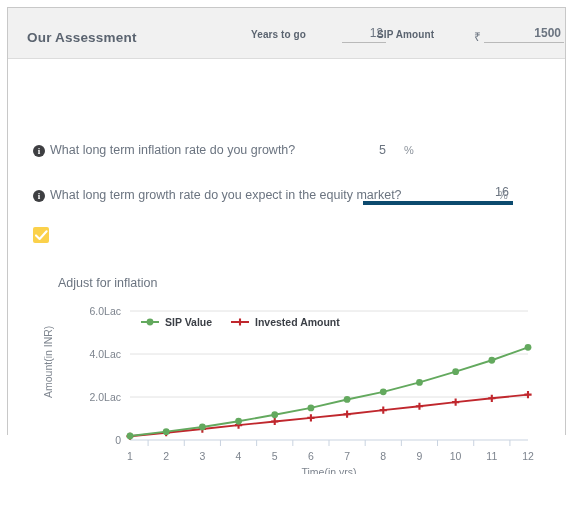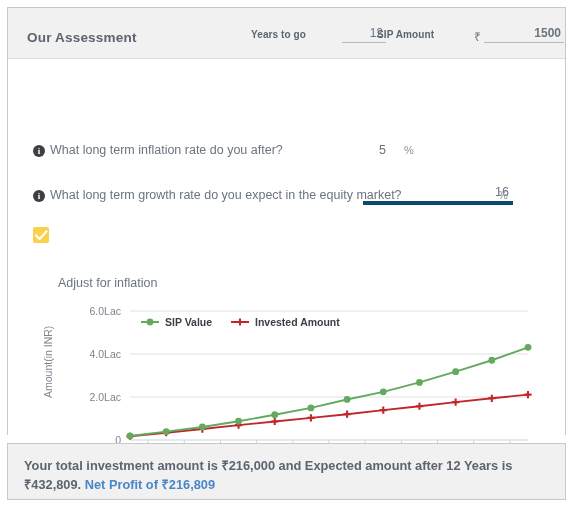--- a/index.html
+++ b/index.html
@@ -193,21 +193,21 @@
 
       <div class="hdr-field hdr-label lbl-sip">SIP Amount</div>
       <span class="rupee-sign">₹</span>
       <input class="inline-input in-sip" type="text" value="1500" style="">
     </div>
 
     <div class="card-body">
 
       <div class="q-row r1">
         <span class="info-icon">i</span>
-        <span class="q-text">What long term inflation rate do you after?</span>
+        <span class="q-text">What long term inflation rate do you growth?</span>
         <span class="val-plain v-infl">5</span>
         <span class="pct pct1">%</span>
       </div>
 
       <div class="q-row r2">
         <span class="info-icon">i</span>
         <span class="q-text">What long term growth rate do you expect in the equity market?</span>
         <input class="inline-input in-growth" type="text" value="16" style="">
         <span class="pct pct2">%</span>
       </div>
@@ -294,19 +294,14 @@
               <line x1="203" y1="28" x2="221" y2="28" stroke="#c0272d" stroke-width="2"></line>
               <path d="M208.4,28 H215.6 M212,24.4 V31.6" stroke="#c0272d" stroke-width="2.1"></path>
               <text x="227" y="32" font-family="&quot;Liberation Sans&quot;, sans-serif" font-size="10.5" font-weight="bold" fill="#3b3f46">Invested Amount</text>
             </g>
           </svg>
       </div>
 
     </div>
   </div>
 
-  <div class="footer">
-    <div class="footer-text">
-      <span>Your total investment amount is ₹216,000 and Expected amount after 12 Years is ₹432,809. </span><span class="net-profit">Net Profit of ₹216,809</span>
-    </div>
-  </div>
 
 </div>
 
 </body></html>

